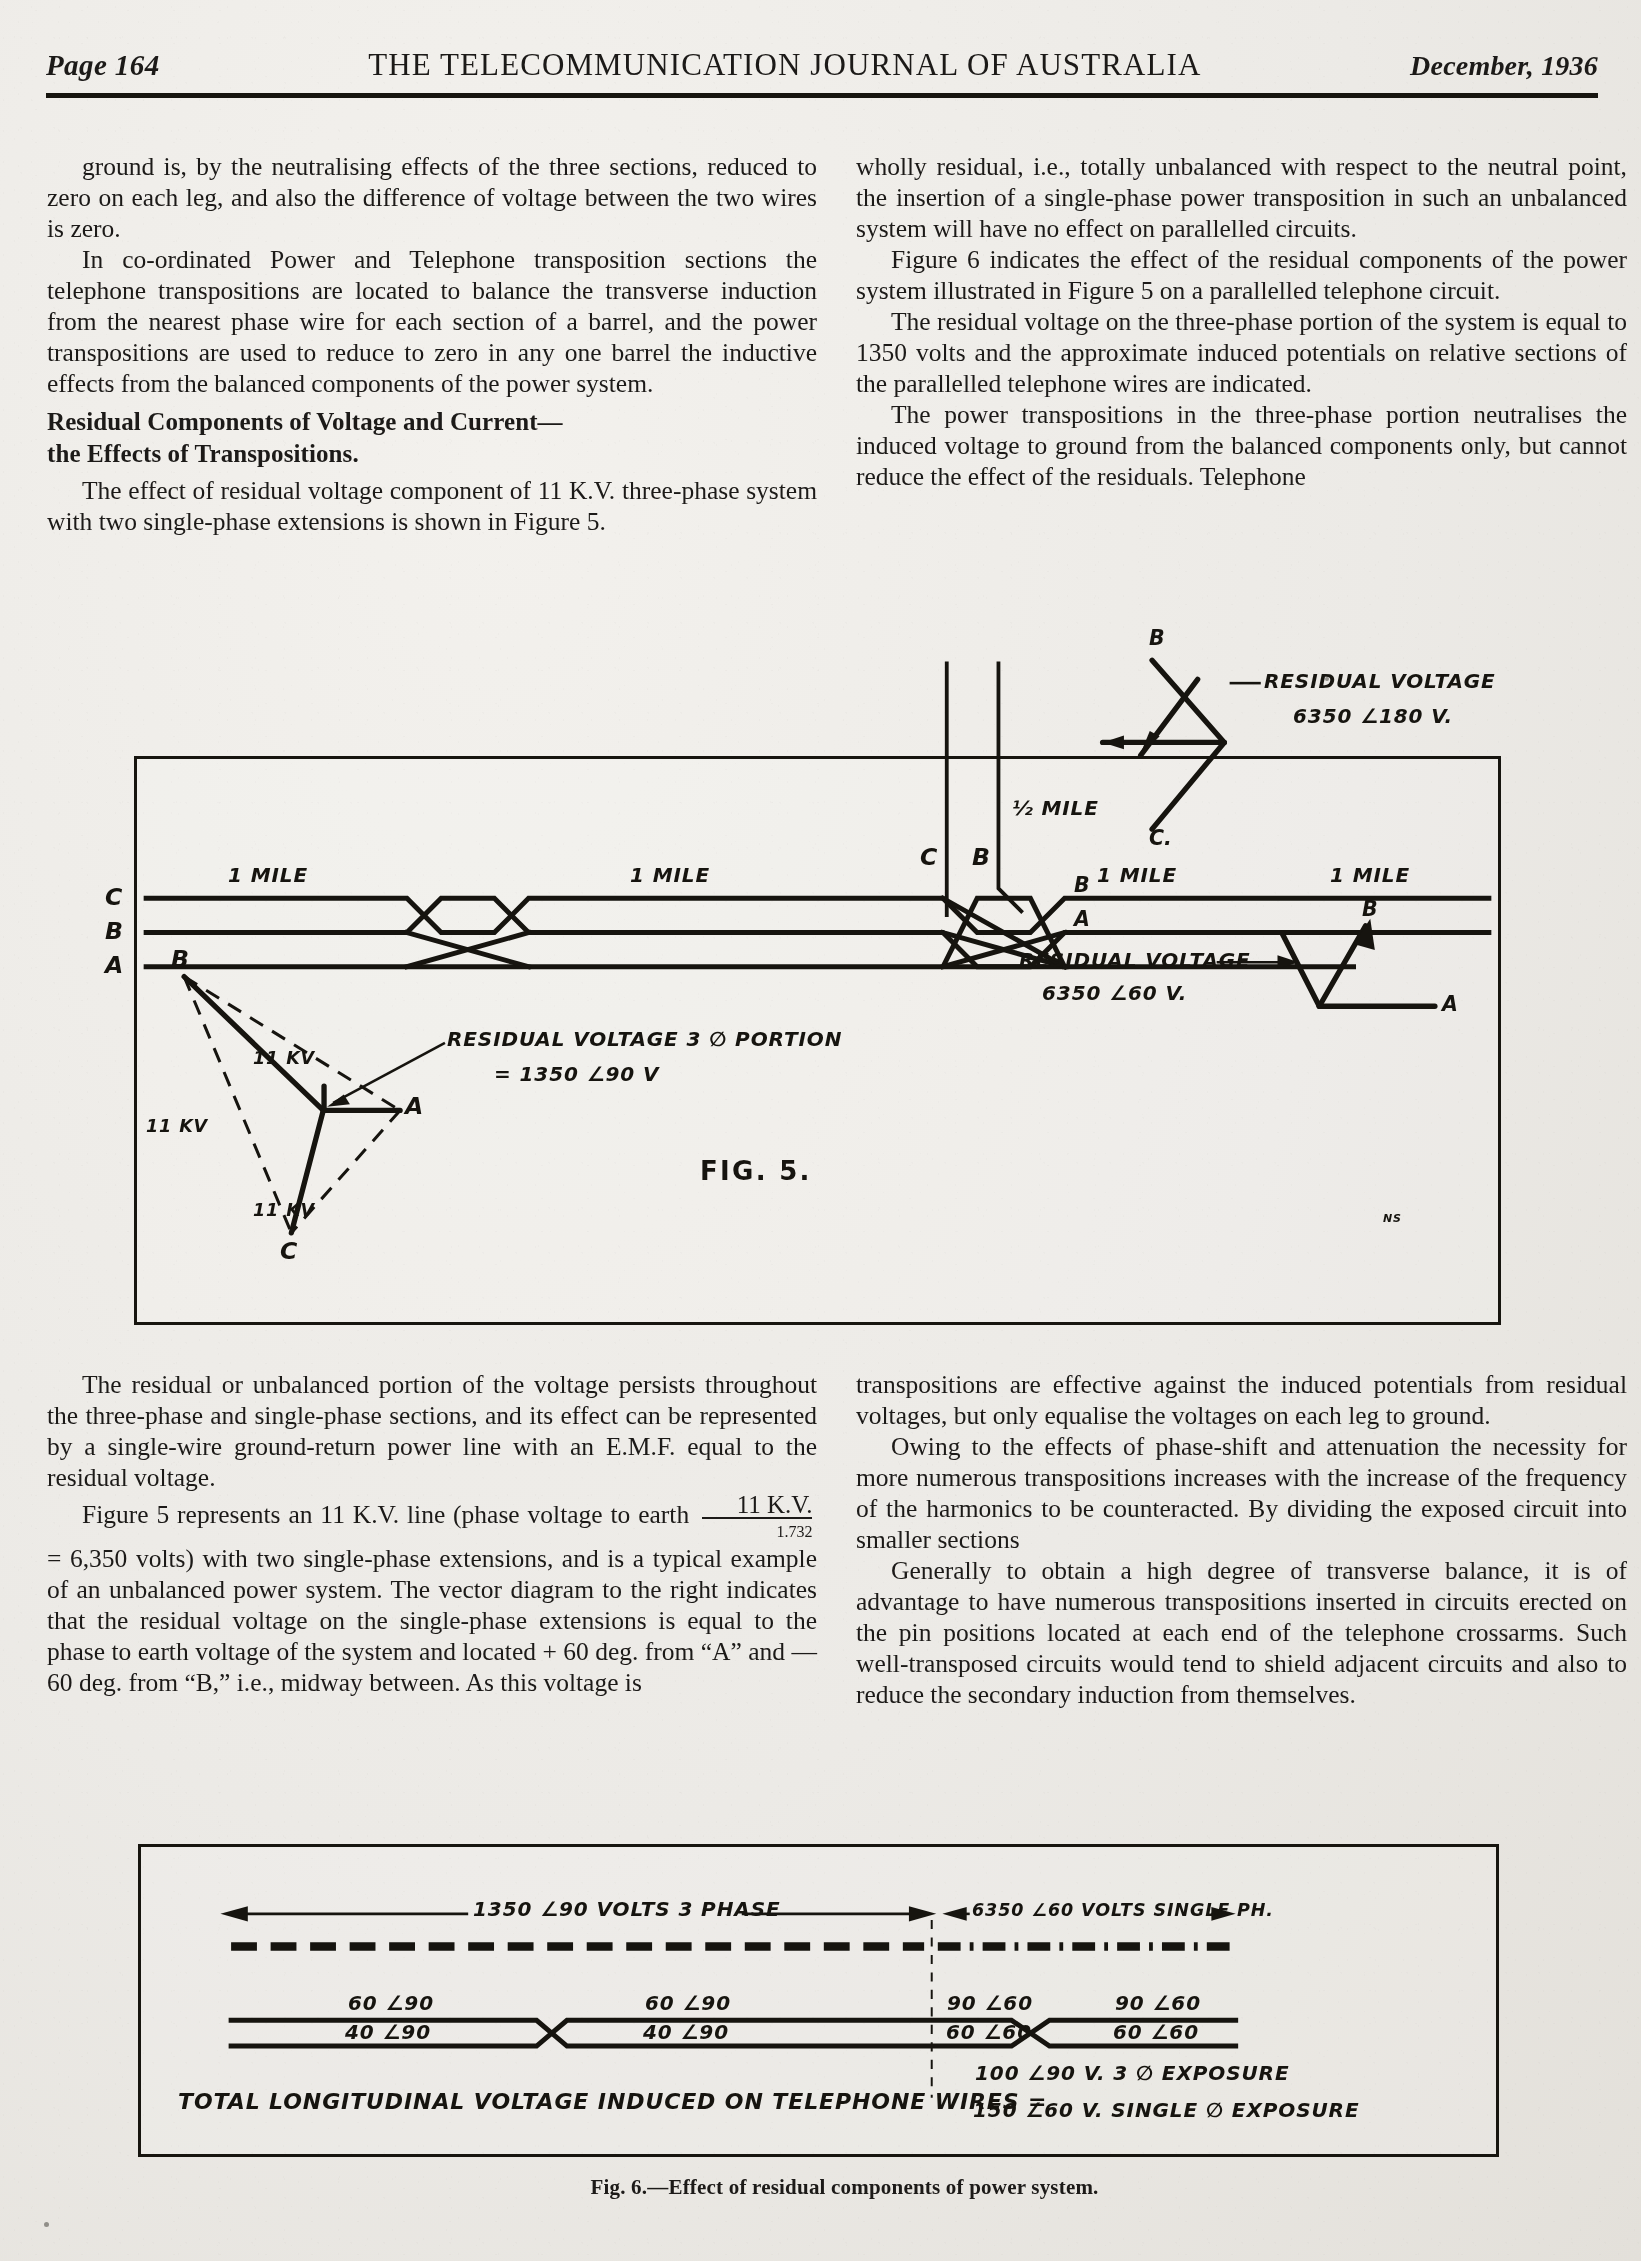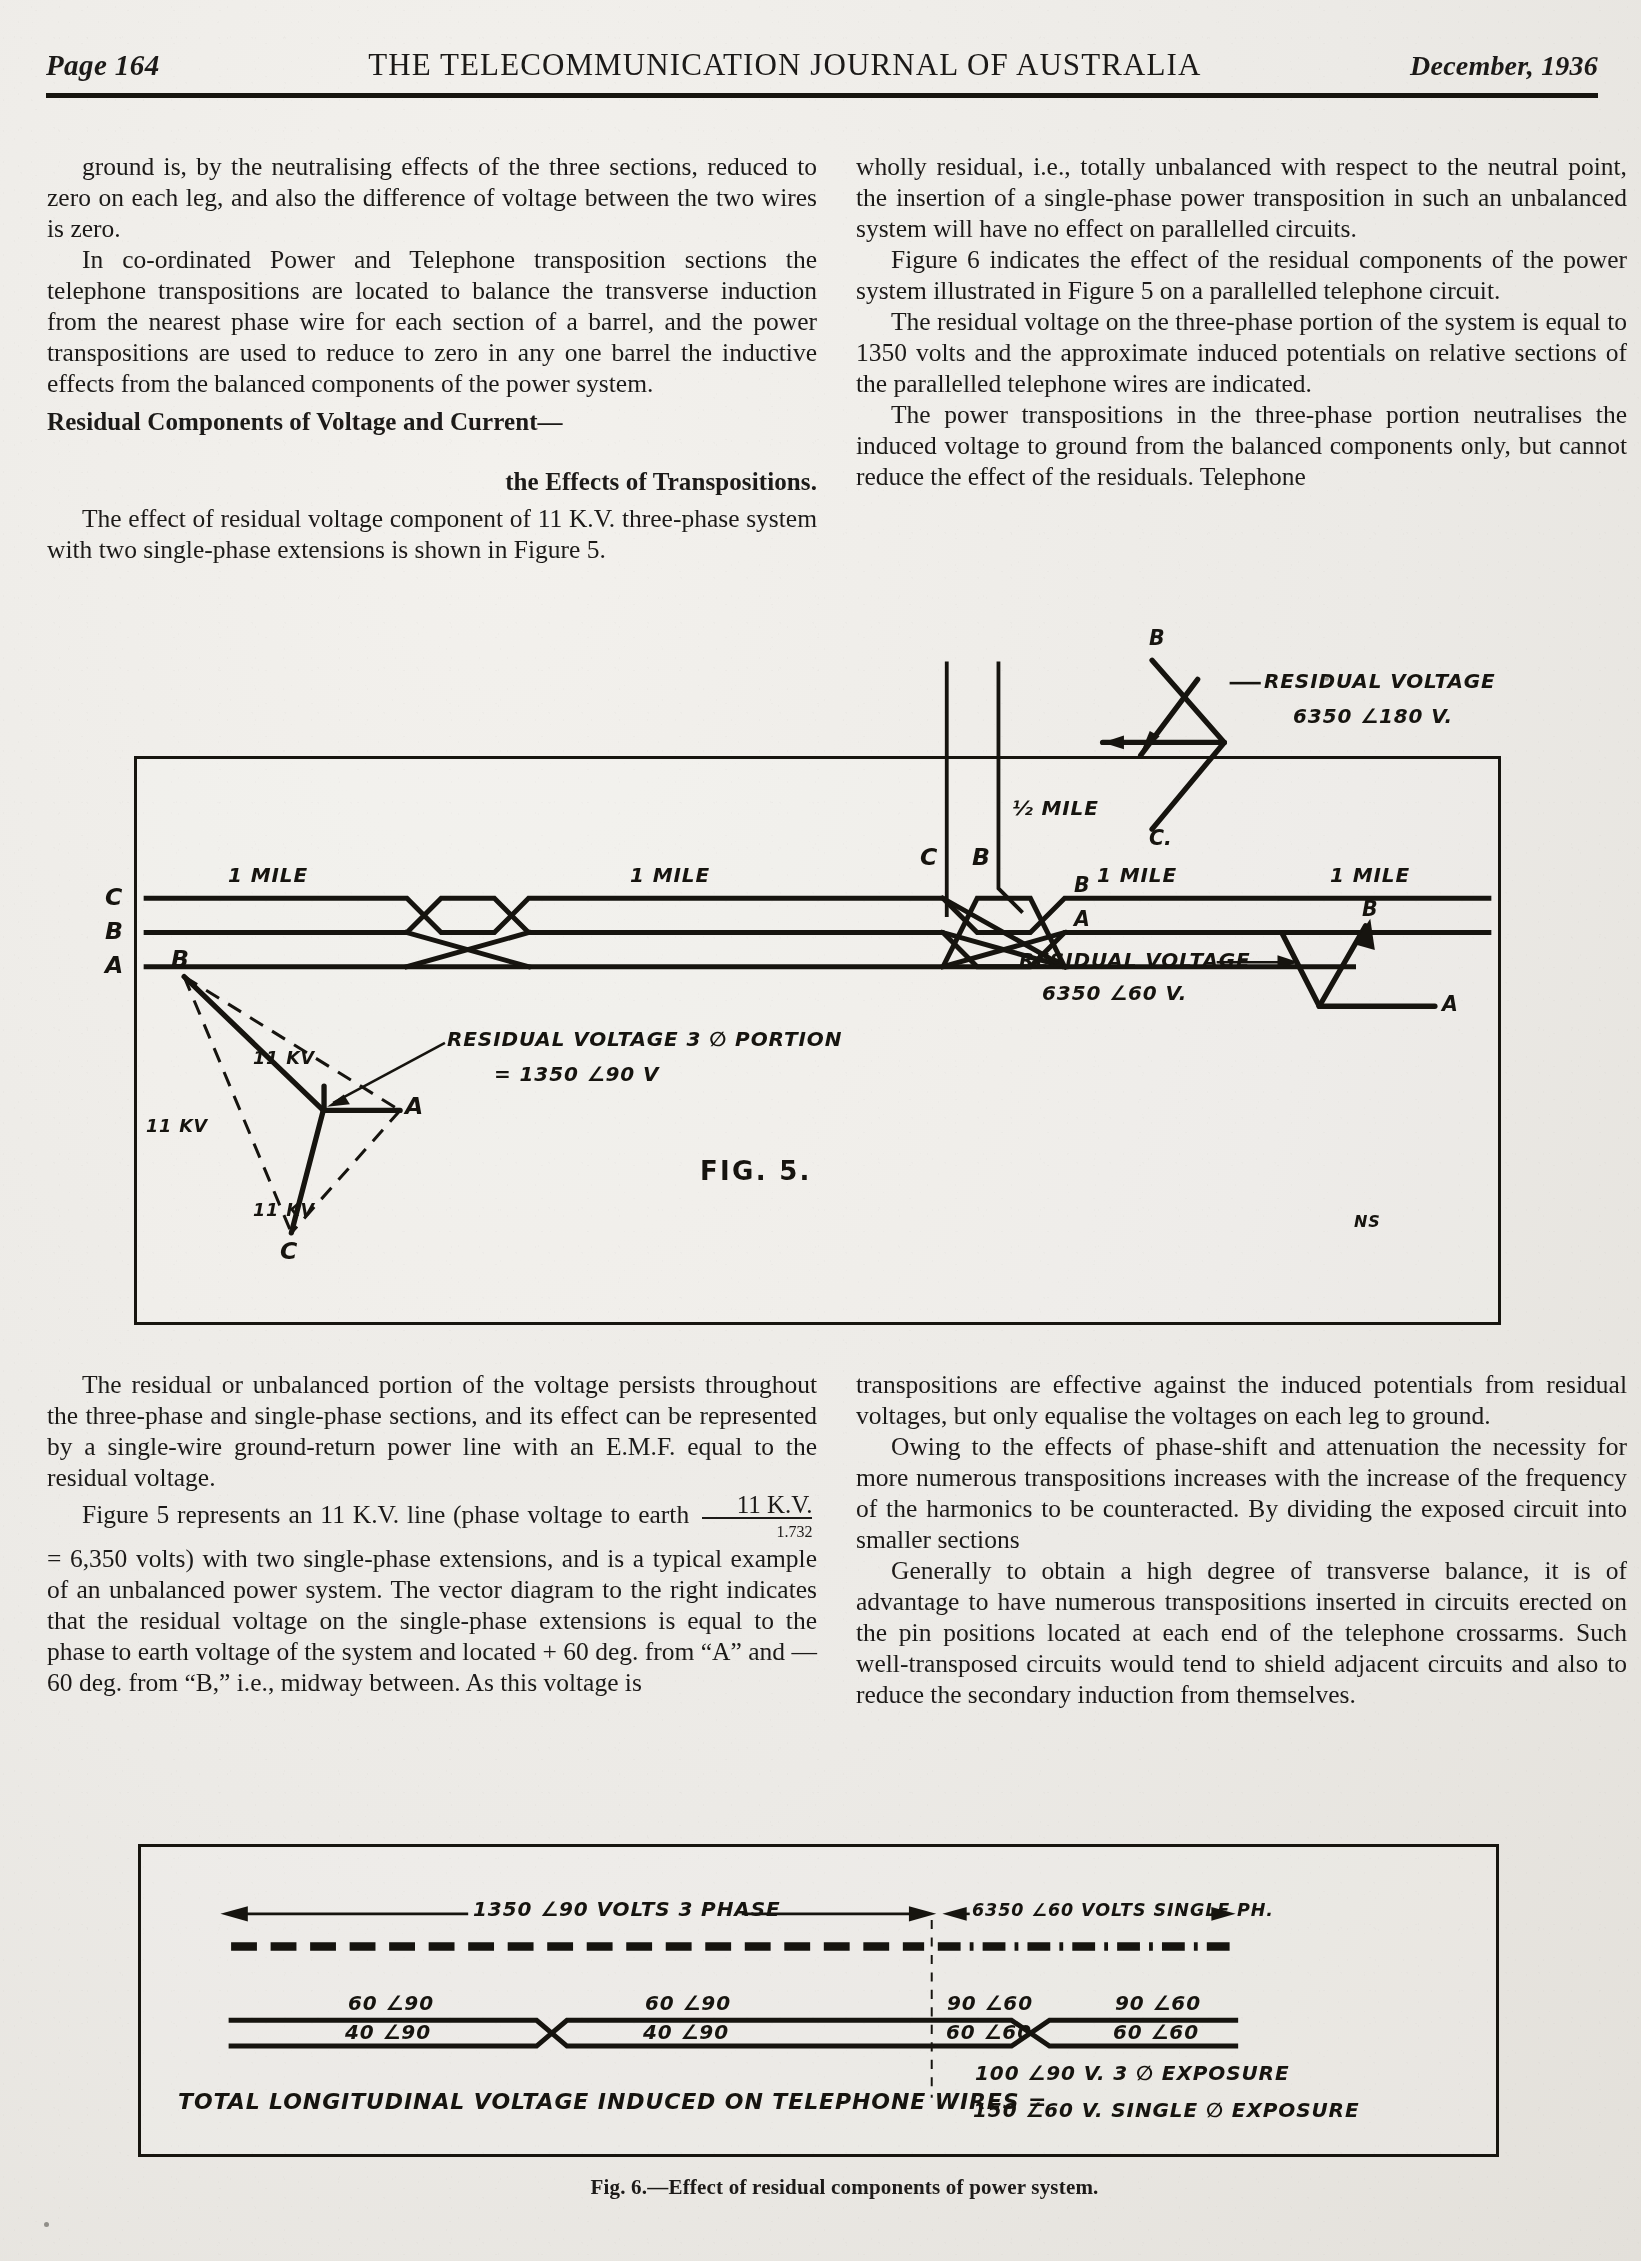--- a/index.html
+++ b/index.html
@@ -68,21 +68,21 @@
   .blk-a { top:151px; }
   .blk-b { top:1369px; }
 
   .subhead {
     margin:6.8px 0 5.3px 0;
     font-weight:700; font-size:25px; line-height:32px;
     text-align:center; text-indent:0;
     letter-spacing:0.1px;
   }
   .subhead .l1 { display:block; text-align:left; }
-  .subhead .l2 { display:block; text-align:right;margin-top:28px; }
+  .subhead .l2 { display:block; text-align:left; }
 
   
   .frac {
     display:inline-block; vertical-align:-0.55em;
     text-align:center; margin:0 4.6px;
   }
   .frac .num { display:block; font-size:25px; line-height:23px; }
   .frac .bar { display:block; border-top:2.3px solid #1c1a18; height:0; margin:0.8px 0; }
   .frac .den { display:block; font-size:16px; line-height:23px;text-align:right; }
 
@@ -246,21 +246,21 @@
     <span class="blockletter" style="left:34px; top:186px;">B</span>
     <span class="blockletter" style="left:268px; top:333px;">A</span>
     <span class="blockletter" style="left:143px; top:478px;">C</span>
     <span class="hl hl-sm" style="left:116px; top:289px;">11 KV</span>
     <span class="hl hl-sm" style="left:9px; top:357px;">11 KV</span>
     <span class="hl hl-sm" style="left:116px; top:441px;">11 KV</span>
     <span class="hl hl-md" style="left:310px; top:268px;">RESIDUAL VOLTAGE 3 ∅ PORTION</span>
     <span class="hl hl-md" style="left:357px; top:303px;">= 1350 ∠90 V</span>
 
     <span class="figlabel" style="left:563px; top:397px;">FIG. 5.</span>
-    <span class="hl hl-sm" style="left:1217px; top:453px; font-size:16px;">NS</span>
+    <span class="hl hl-sm" style="left:1246px; top:453px; font-size:11px;">NS</span>
   </div>
 
   <div class="col col-l blk-b">
     <p>The residual or unbalanced portion of the voltage persists throughout the three-phase and single-phase sections, and its effect can be represented by a single-wire ground-return power line with an E.M.F. equal to the residual voltage.</p>
     <p><span>Figure 5 represents an 11 K.V. line (phase voltage to earth </span><span class="frac"><span class="num">11 K.V.</span><span class="bar"></span><span class="den">1.732</span></span><span> = 6,350 volts) with two single-phase extensions, and is a typical example of an unbalanced power system.  The vector diagram to the right indicates that the residual voltage on the single-phase extensions is equal to the phase to earth voltage of the system and located + 60 deg. from “A” and — 60 deg. from “B,” i.e., midway between.  As this voltage is</span></p>
   </div>
 
   <div class="col col-r blk-b">
     <p class="noindent">transpositions are effective against the induced potentials from residual voltages, but only equalise the voltages on each leg to ground.</p>
     <p>Owing to the effects of phase-shift and attenuation the necessity for more numerous transpositions increases with the increase of the frequency of the harmonics to be counteracted.  By dividing the exposed circuit into smaller sections</p>

